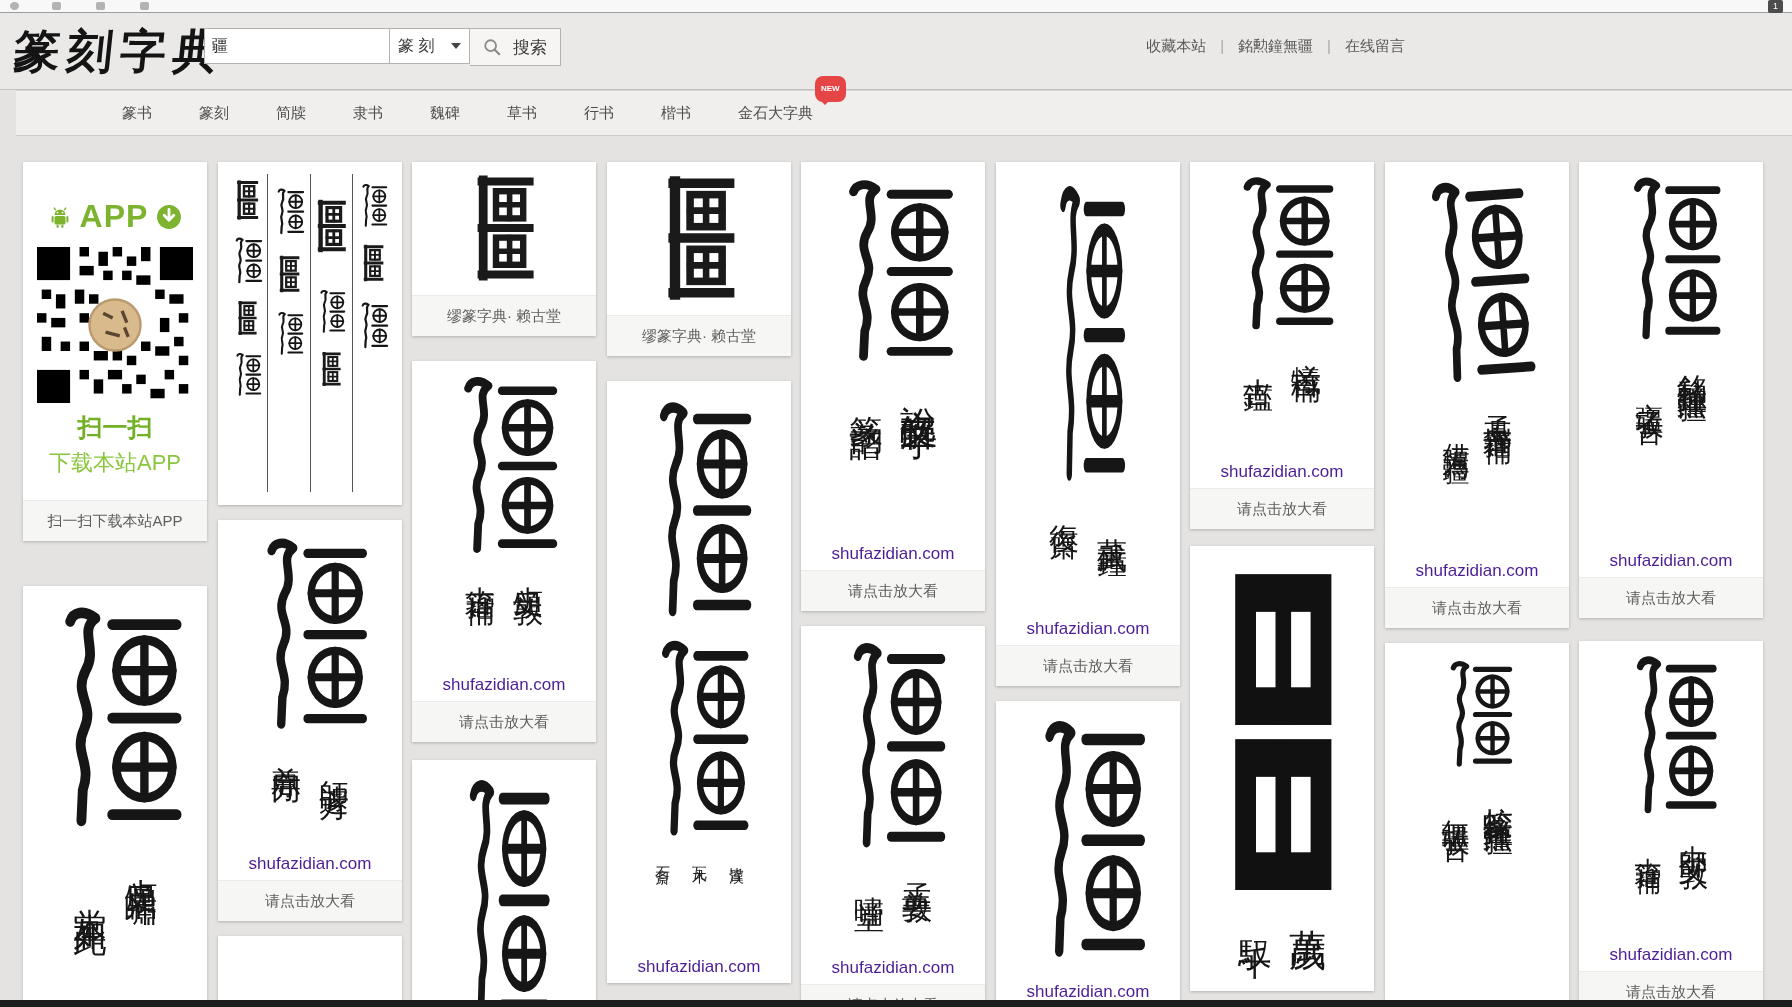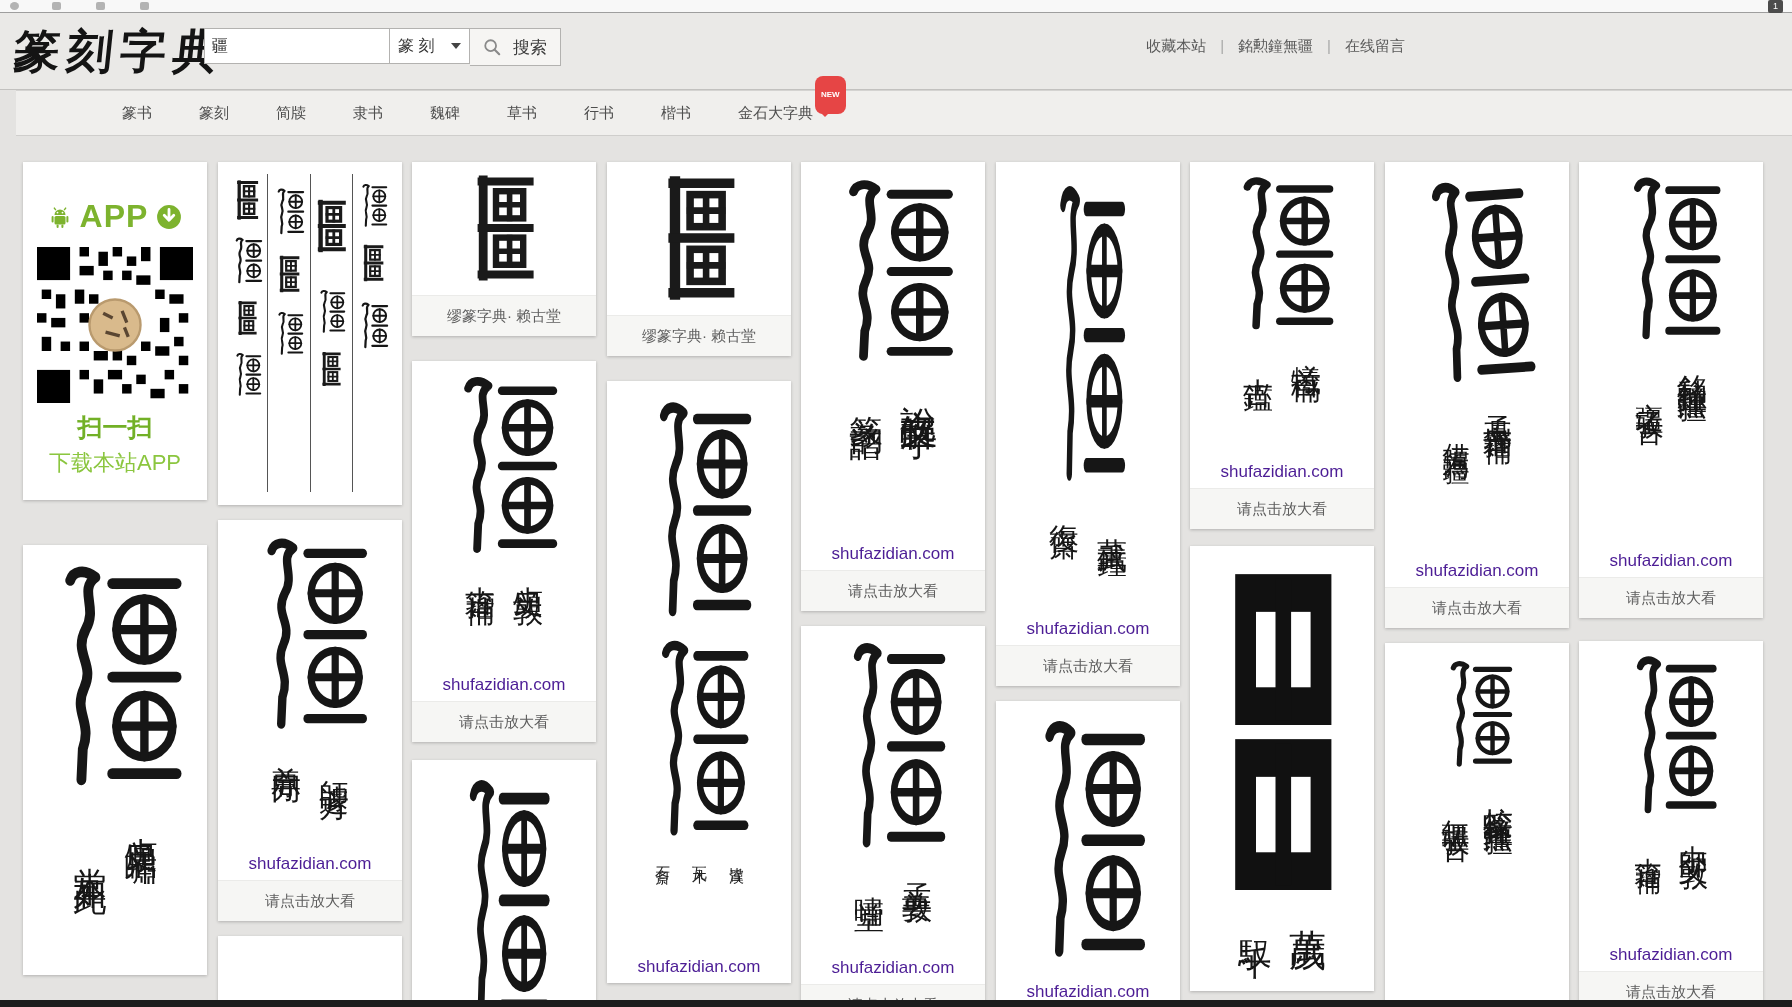--- a/index.html
+++ b/index.html
@@ -33,21 +33,21 @@
   .toplinks{position:absolute;right:387px;top:24px;font-size:15px;color:#5a5a5a;display:flex;gap:14px;}
   .toplinks span.lnk{cursor:pointer;}
   .toplinks .sep{color:#a8a8a8;}
 
   
   .nav{position:absolute;left:16px;top:90px;width:100%;height:46px;background:#f0efed;
        border-top:1px solid #d4d3d1;border-bottom:1px solid #cfcecc;
        display:flex;align-items:center;padding-left:106px;gap:47px;box-sizing:border-box;}
   .nav span{font-size:15px;color:#4e4e4e;cursor:pointer;white-space:nowrap;}
   .newbadge{position:absolute;left:815px;top:76px;background:#e64545;color:#fff;font-size:8px;
-            font-weight:bold;padding:15px 6px;border-radius:8px;line-height:1;z-index:5;}
+            font-weight:bold;padding:9px 6px;border-radius:8px;line-height:1;z-index:5;}
   .newbadge:after{content:"";position:absolute;left:6px;bottom:-3px;border-left:4px solid transparent;
             border-right:4px solid transparent;border-top:4px solid #e64545;}
 
   
   .grid{position:absolute;left:0;top:162px;width:100%;height:845px;}
   .col{position:absolute;top:0;width:184px;}
   .card{background:#fff;box-shadow:0 1px 3px rgba(0,0,0,.22);margin-bottom:8px;}
   .cimg{position:relative;overflow:hidden;background:#fff;cursor:pointer;}
   .ccap{height:40px;background:#f6f6f4;border-top:1px solid #ebebe9;color:#5e5e5e;font-size:15px;
         line-height:40px;text-align:center;white-space:nowrap;overflow:hidden;cursor:pointer;}
@@ -235,20 +235,21 @@
                 <rect x="24" y="30" width="3" height="2"></rect>
               <rect x="27" y="26" width="2" height="2"></rect>
                 <rect x="30" y="29" width="2" height="2"></rect>
             </g>
             <circle cx="16.5" cy="16.5" r="5.4" fill="#d9ba8c" stroke="#b99a6e" stroke-width="0.5"></circle>
             <path d="M14 14 l2 1 M18 13.5 l1 2.5 M14.5 18 l3 .8 M18.5 17 l.8 2" stroke="#5a4632" stroke-width="0.7"></path>
           </svg>
           <div class="scan1">扫一扫</div>
           <div class="scan2">下载本站APP</div>
         </div>
+        <div class="ccap">扫一扫下载本站APP</div>
       </div>
 
       <div class="card" style="margin-top:45px">
         <div class="cimg" style="height:430px">
           <div class="glyphwrap" style="margin-top:14px">
             <svg width="140" height="230" viewBox="0 0 100 150" preserveAspectRatio="none">
                 <use href="#g-seal"></use>
               </svg>
           </div>
           <div class="vtwrap" style="margin-top:22px">

